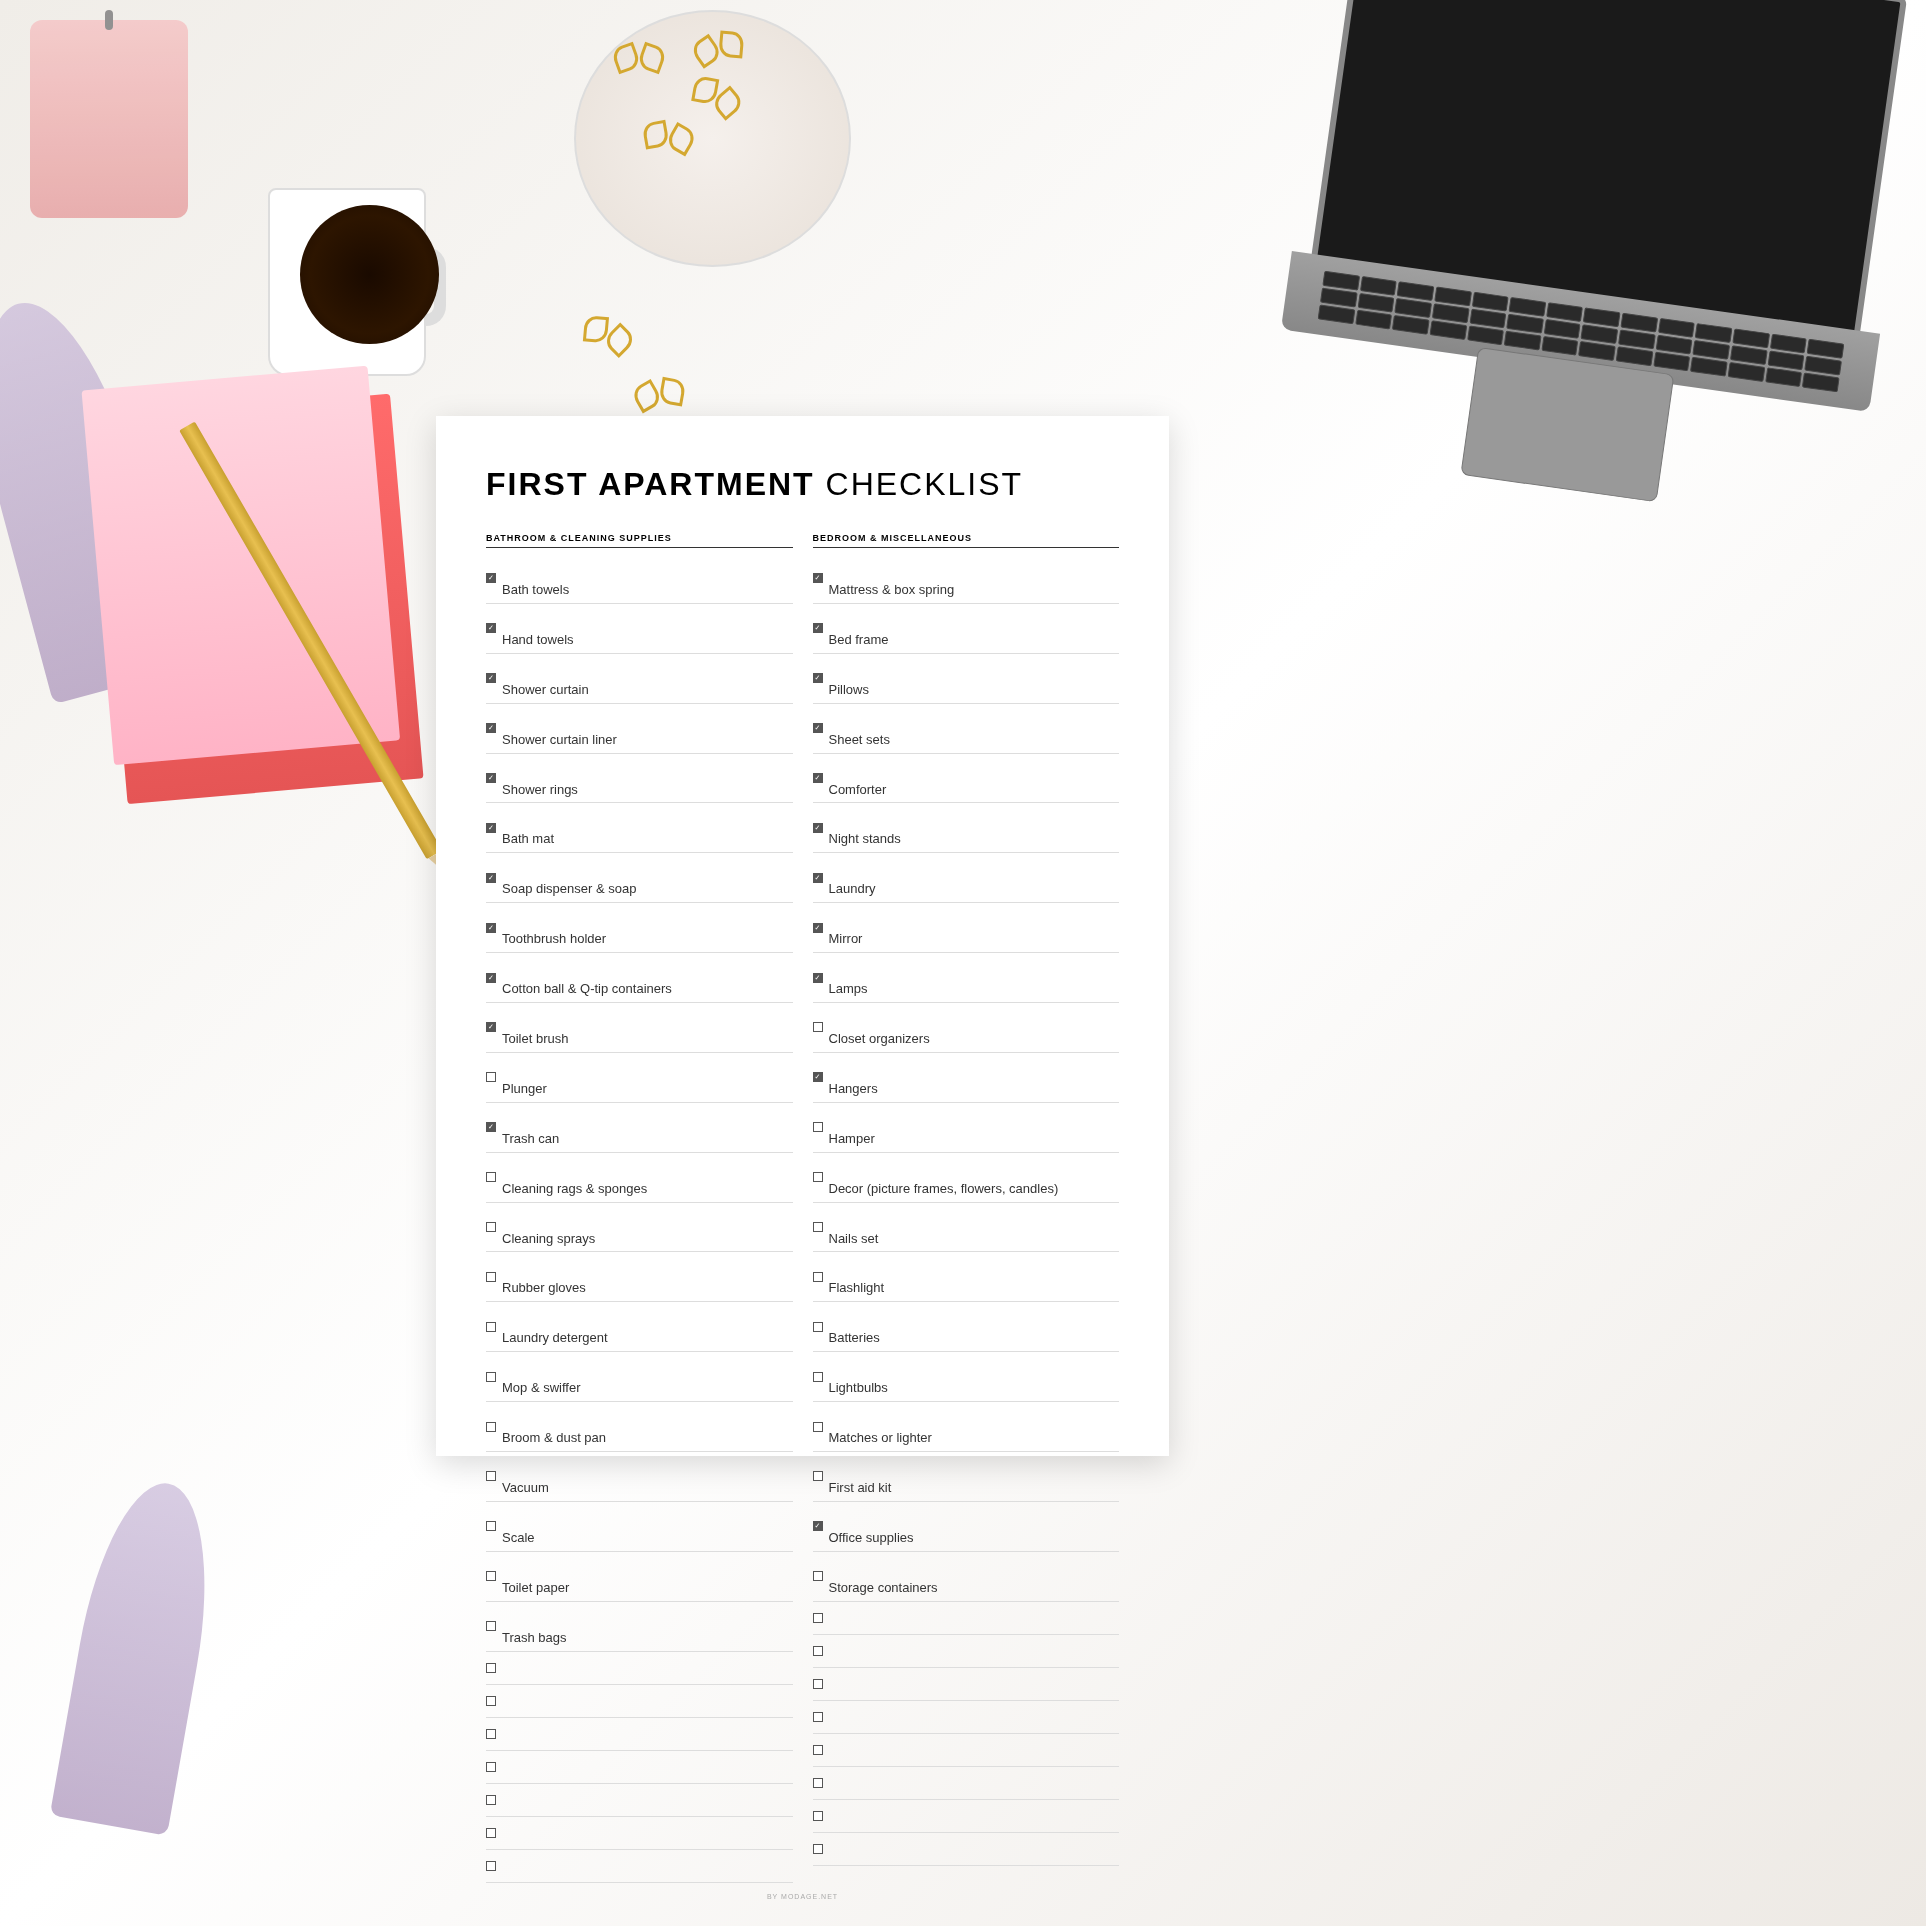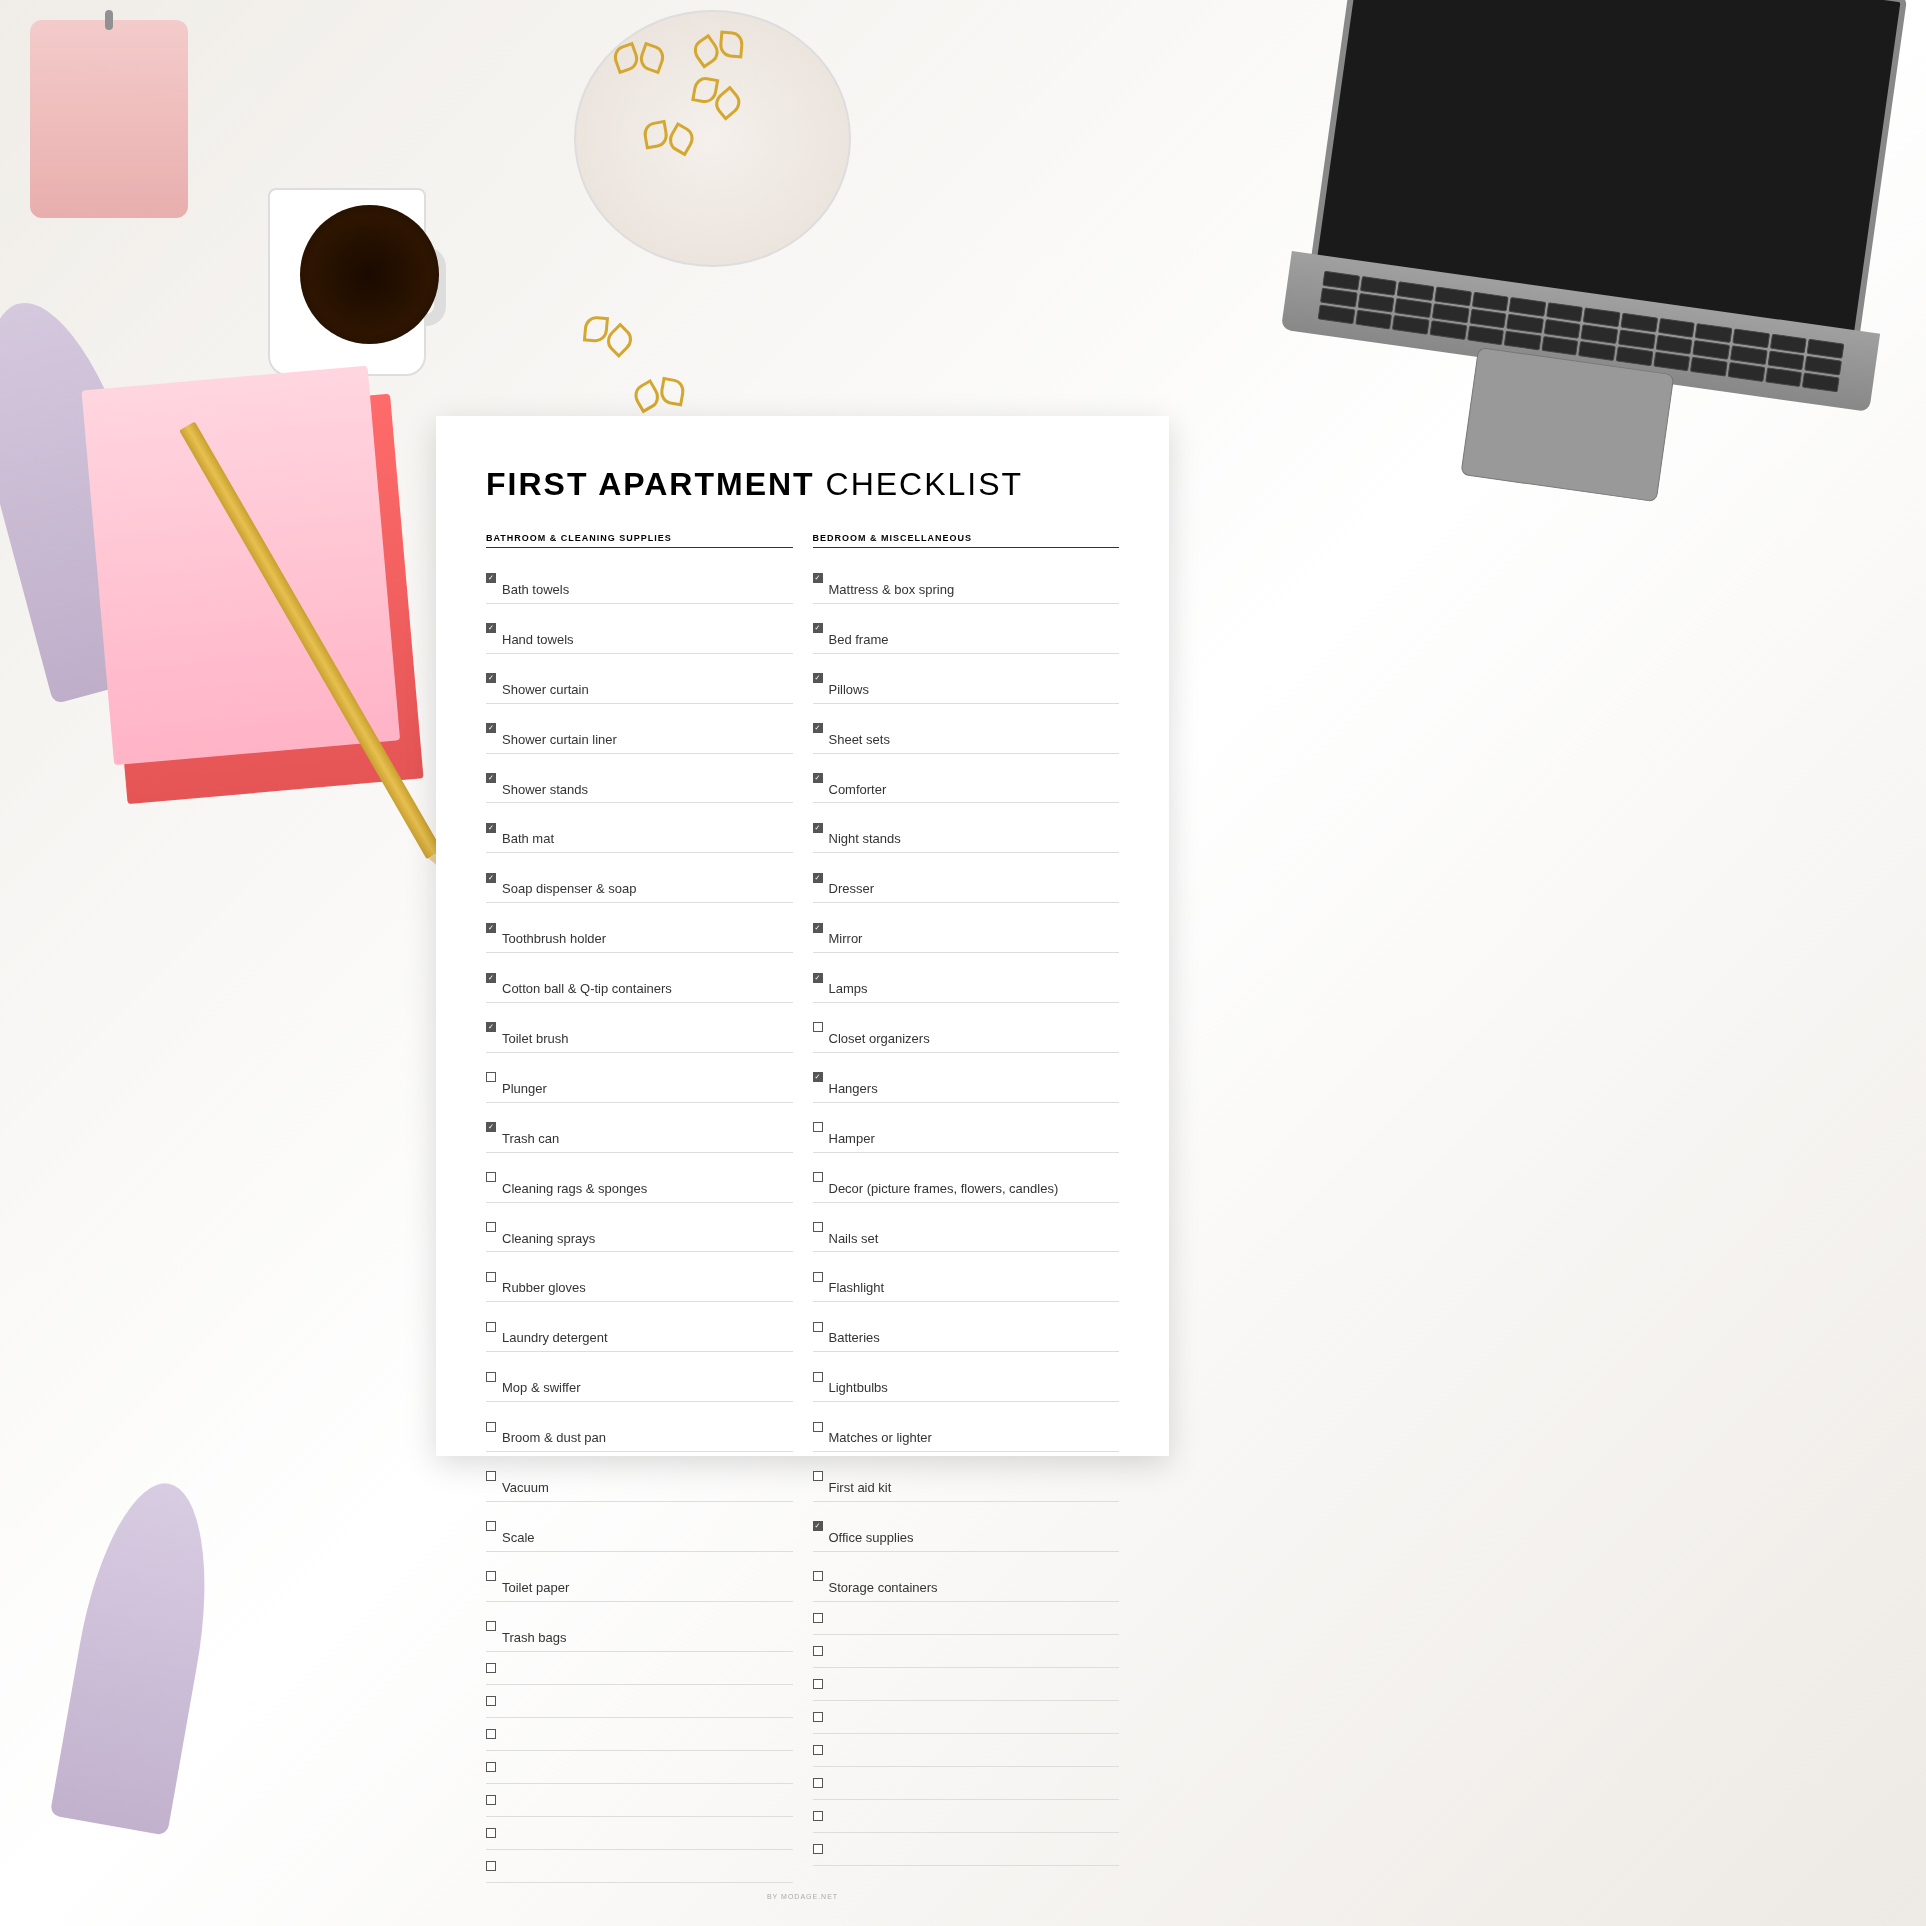--- a/index.html
+++ b/index.html
@@ -406,21 +406,21 @@
           <div class="check-item">
             <div class="checkbox checked"></div>
             <span class="item-text">Shower curtain</span>
           </div>
           <div class="check-item">
             <div class="checkbox checked"></div>
             <span class="item-text">Shower curtain liner</span>
           </div>
           <div class="check-item">
             <div class="checkbox checked"></div>
-            <span class="item-text">Shower stands</span>
+            <span class="item-text">Shower rings</span>
           </div>
           <div class="check-item">
             <div class="checkbox checked"></div>
             <span class="item-text">Bath mat</span>
           </div>
           <div class="check-item">
             <div class="checkbox checked"></div>
             <span class="item-text">Soap dispenser &amp; soap</span>
           </div>
           <div class="check-item">
@@ -536,21 +536,21 @@
           <div class="check-item">
             <div class="checkbox checked"></div>
             <span class="item-text">Comforter</span>
           </div>
           <div class="check-item">
             <div class="checkbox checked"></div>
             <span class="item-text">Night stands</span>
           </div>
           <div class="check-item">
             <div class="checkbox checked"></div>
-            <span class="item-text">Dresser</span>
+            <span class="item-text">Laundry</span>
           </div>
           <div class="check-item">
             <div class="checkbox checked"></div>
             <span class="item-text">Mirror</span>
           </div>
           <div class="check-item">
             <div class="checkbox checked"></div>
             <span class="item-text">Lamps</span>
           </div>
           <div class="check-item">

